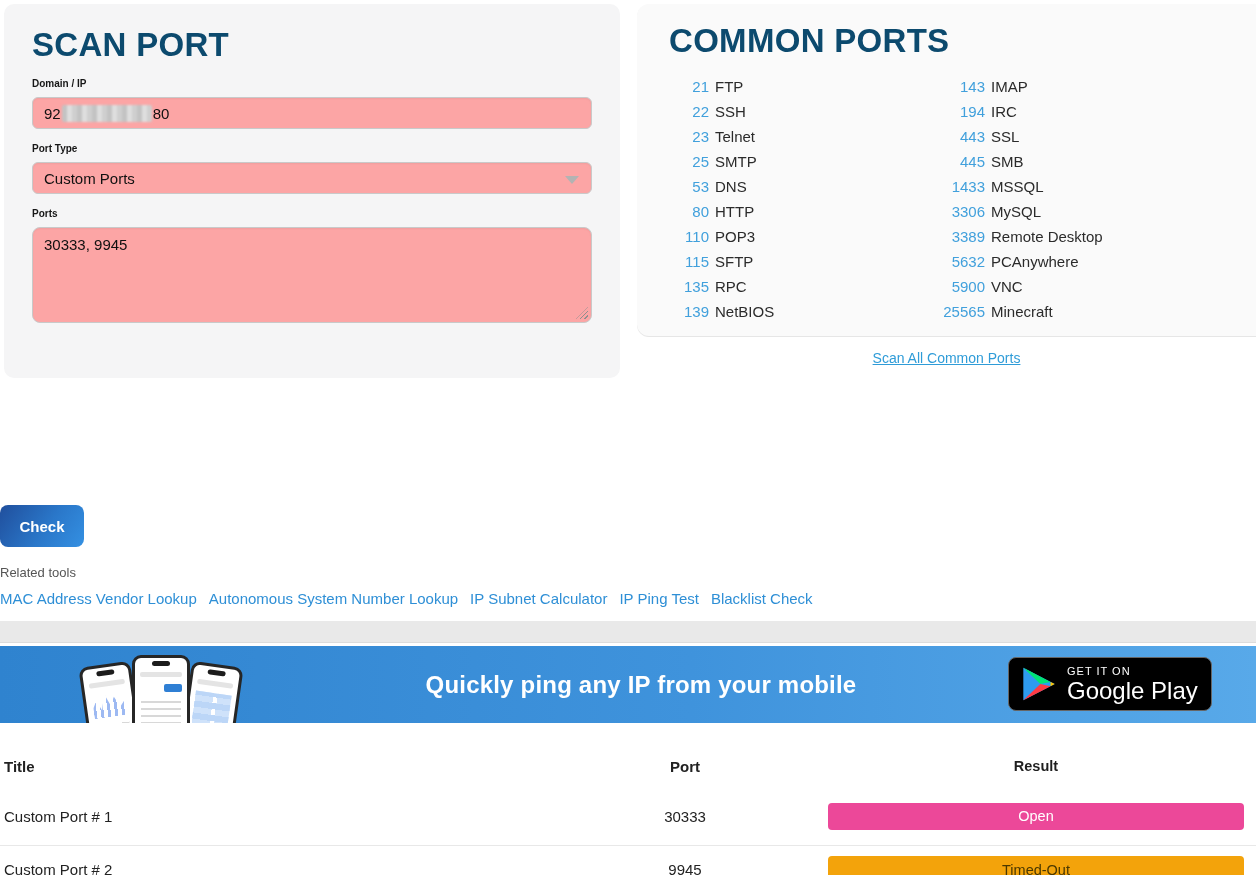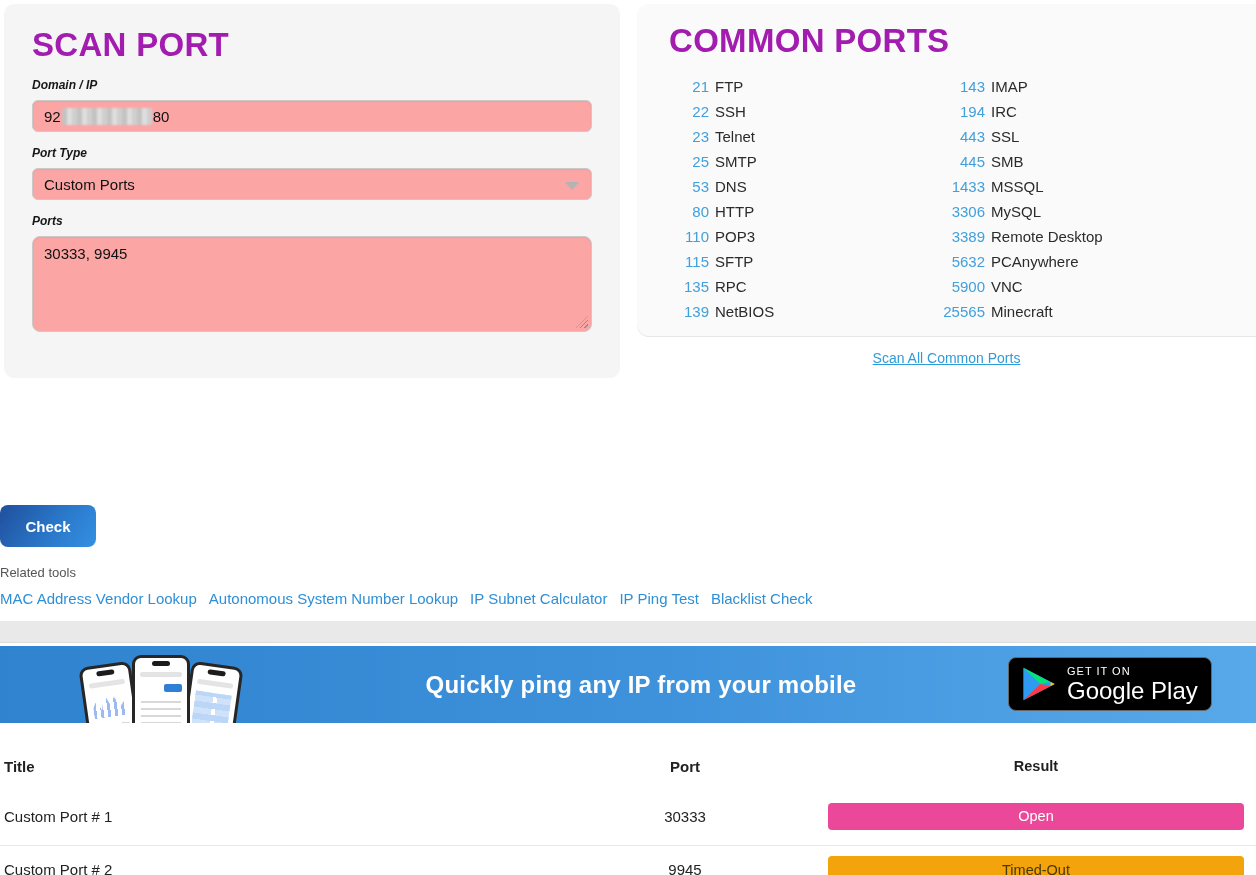--- a/index.html
+++ b/index.html
@@ -14,23 +14,23 @@
 
   
   .top { display:flex; padding:4px 0 0 4px; align-items:flex-start; }
   .left-panel {
     width:616px; height:374px; flex:0 0 auto;
     background:#f5f5f6; border-radius:10px;
     padding:22px 28px 24px 28px;
   }
   .panel-title {
     margin:0 0 14px 0; font-size:33px; font-weight:bold;
-    color:#a21caf; letter-spacing:0.3px;
-  }
-  .field-label { font-size:12px; font-weight:bold; color:#171717; margin:14px 0 8px 0;font-style:italic; }
+    color:#0c4a6e; letter-spacing:0.3px;
+  }
+  .field-label { font-size:10px; font-weight:bold; color:#171717; margin:14px 0 8px 0; }
   .field {
     background:#fca5a5; border:1px solid #c9c9c9; border-radius:6px;
     box-shadow: inset 0 1px 2px rgba(0,0,0,0.05);
     font-size:15px; color:#101010;
   }
   .text-field { height:32px; display:flex; align-items:center; padding:0 11px; }
   .masked-block {
     display:inline-block; width:90px; height:17px; margin:0 1px;
     border-radius:2px;
     background-image:
@@ -66,21 +66,21 @@
   .col2 .port-num { width:46px; }
   .port-name { color:#2b2b2b; }
   .scan-all {
     display:block; text-align:center; margin:14px 0 0 0;
     color:#2f9cd8; text-decoration:underline; font-size:14px;
   }
 
   
   .check-btn {
     display:flex; align-items:center; justify-content:center;
-    margin-top:127px; width:96px; height:42px;
+    margin-top:127px; width:84px; height:42px;
     border:none; border-radius:8px; cursor:pointer;
     background:linear-gradient(125deg,#204f9d 0%, #2a77c9 55%, #3490e2 100%);
     color:#fff; font-size:15px; font-weight:600;
     font-family:"Liberation Sans", sans-serif;
   }
   .related-heading { margin-top:18px; font-size:13px; color:#555; }
   .related-links { margin-top:10px; display:flex; gap:12px; }
   .related-links a { color:#2e8fd6; font-size:15px; }
 
   

